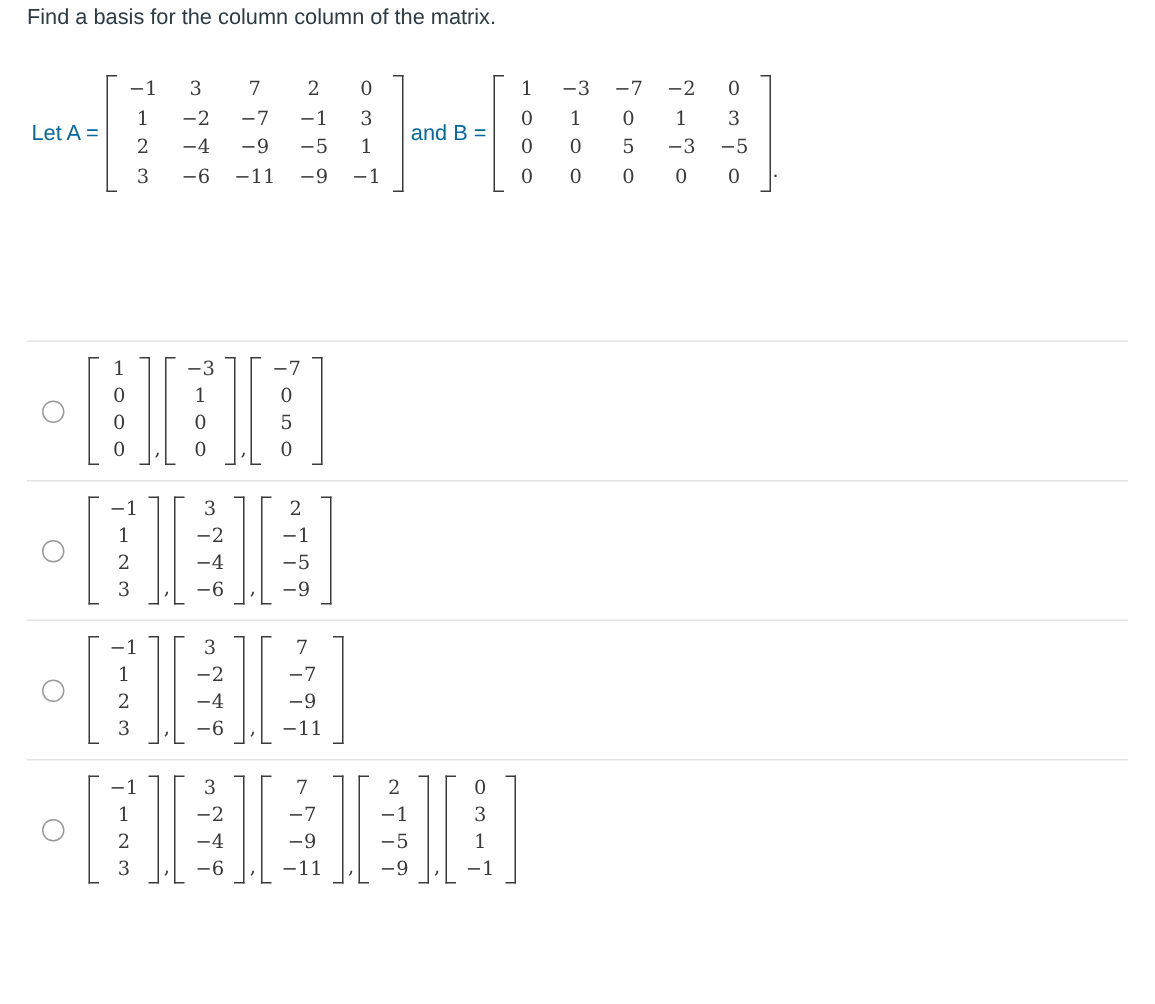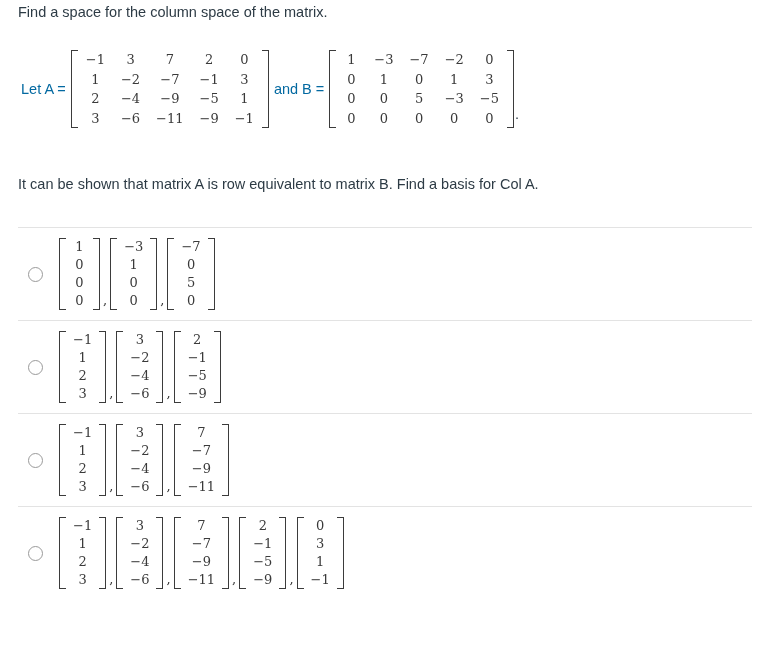--- a/index.html
+++ b/index.html
@@ -147,21 +147,21 @@
     color: #3a3a3a;
     align-self: flex-end;
     padding: 0 3px 3px 3px;
   }
 </style>
 </head>
 <body>
 
 <div class="page">
 
-  <div class="prompt-top">Find a space for the column space of the matrix.</div>
+  <div class="prompt-top">Find a basis for the column column of the matrix.</div>
 
   <div class="defrow">
     <span class="deflabel">Let A =</span>
     <span class="matrix">
       <span class="bracket left"></span>
       <span class="mbody">
           <span class="mrow">
             <span class="mcell">−1</span>
             <span class="mcell">3</span>
             <span class="mcell">7</span>
@@ -223,21 +223,20 @@
             <span class="mcell">0</span>
             <span class="mcell">0</span>
             <span class="mcell">0</span>
           </span>
         </span>
       <span class="bracket right"></span>
     </span>
     <span class="defperiod">.</span>
   </div>
 
-  <div class="prompt-mid">It can be shown that matrix A is row equivalent to matrix B. Find a basis for Col A.</div>
 
   <div class="choices">
       <div class="divider"></div>
       <div class="choice">
         <span class="radio"></span>
         <span class="vecgroup">
           <span class="matrix vector">
             <span class="bracket left"></span>
             <span class="mbody">
               <span class="mrow">

